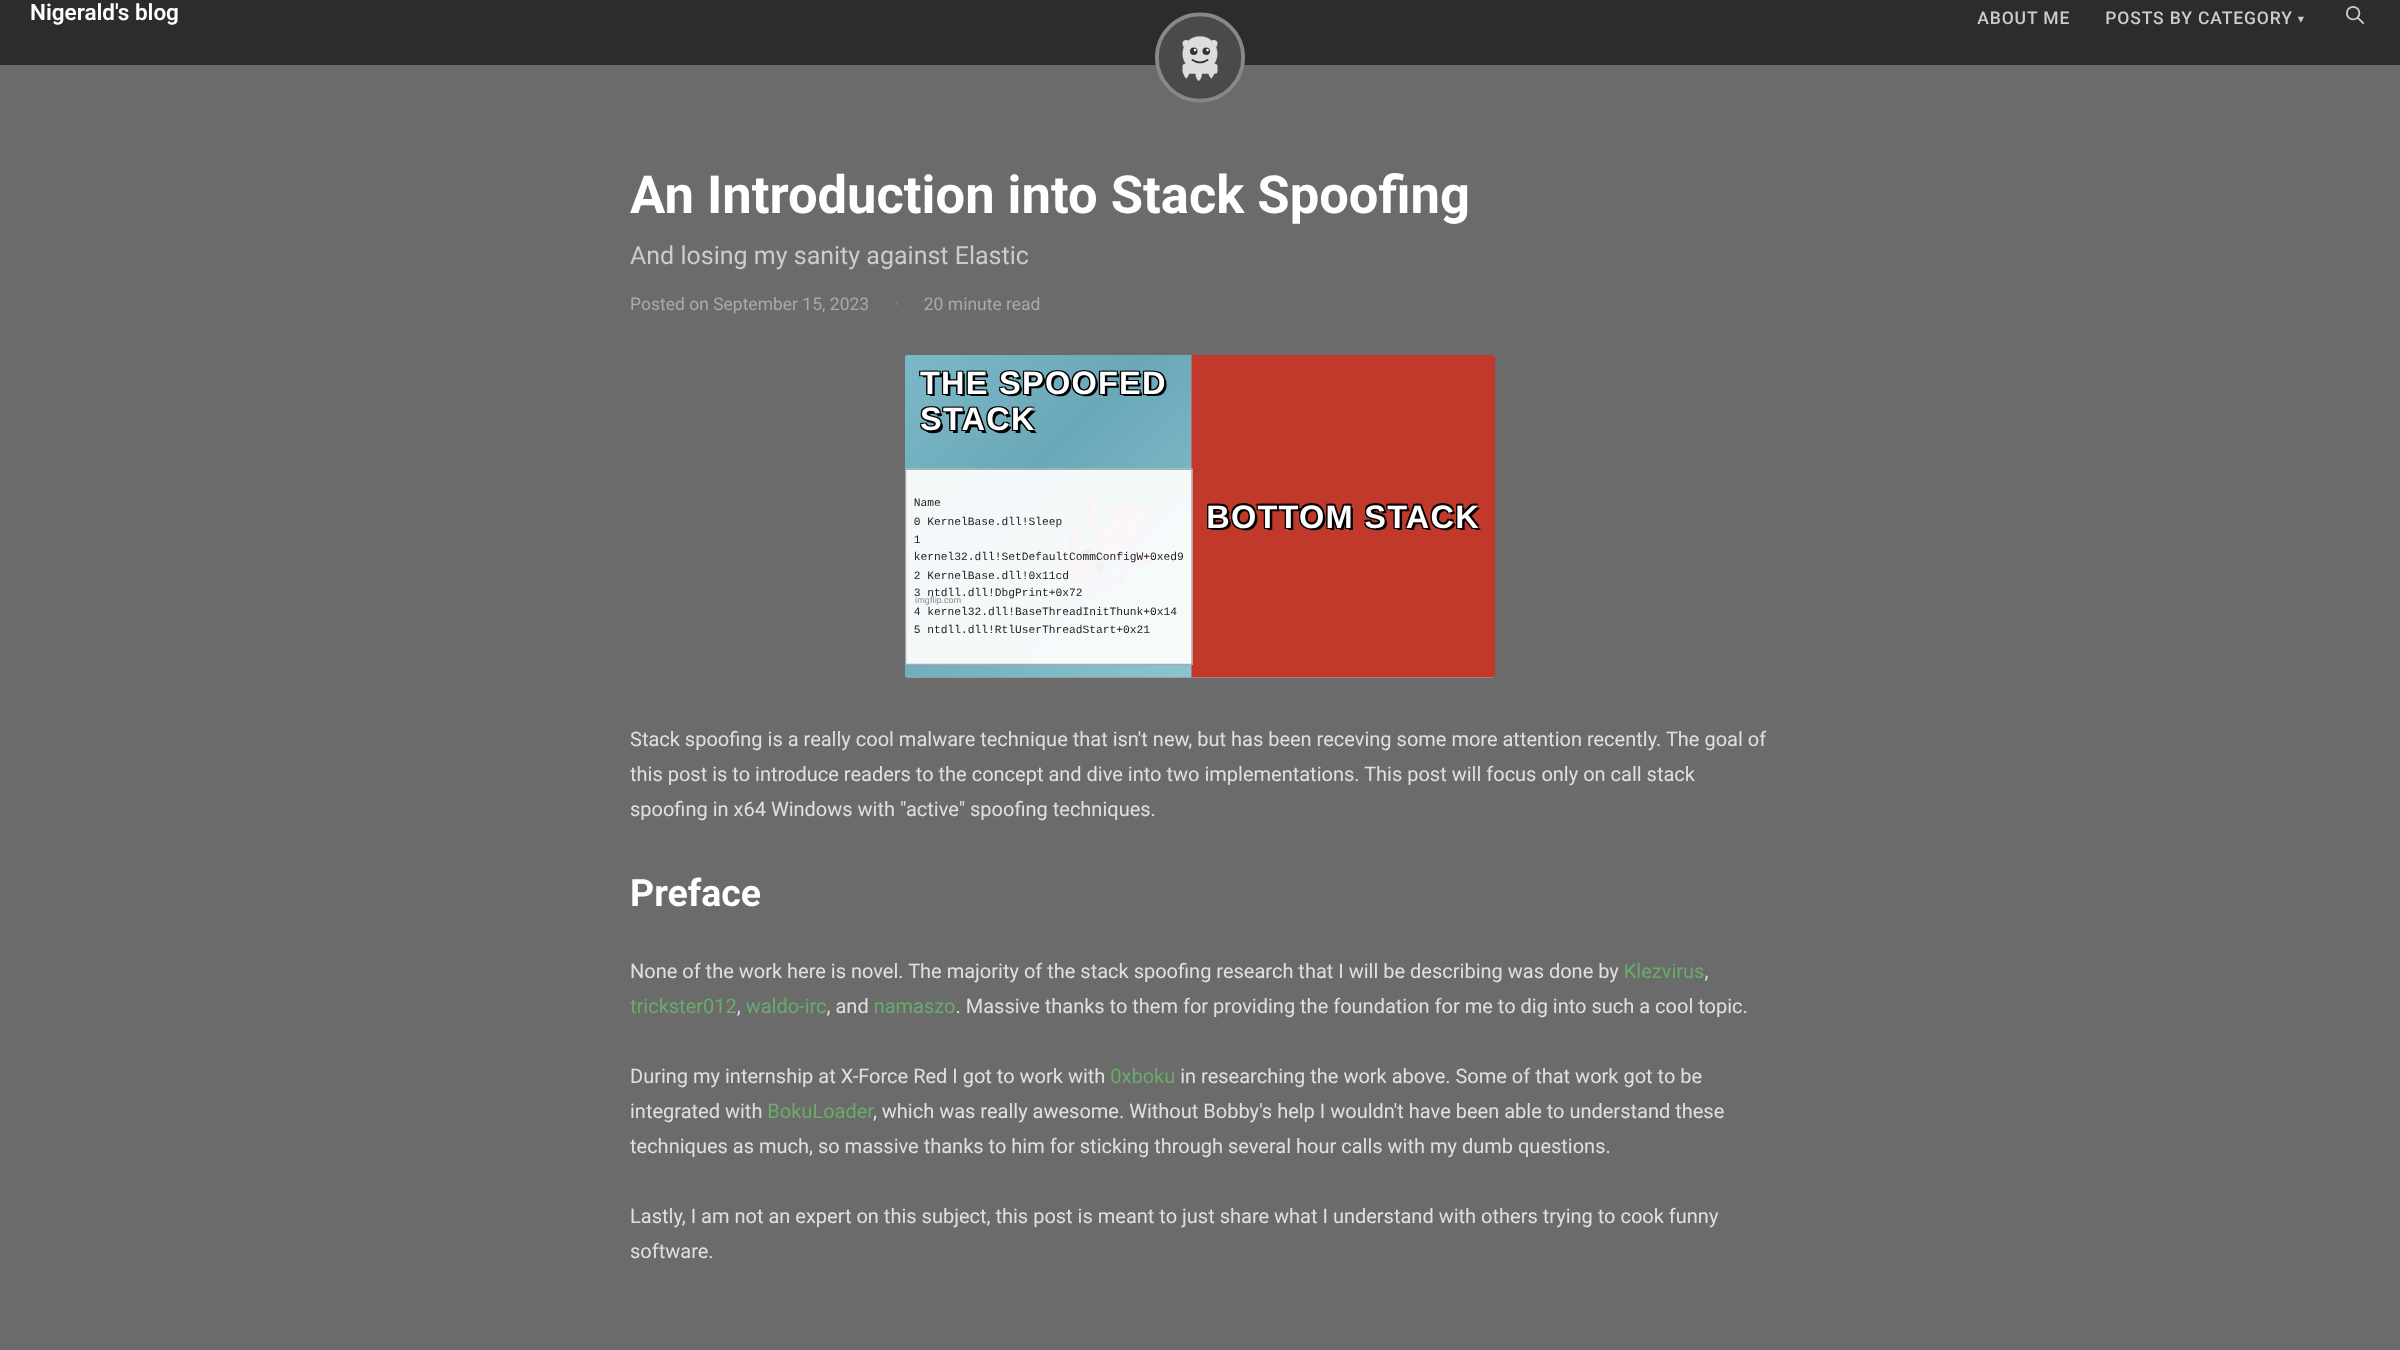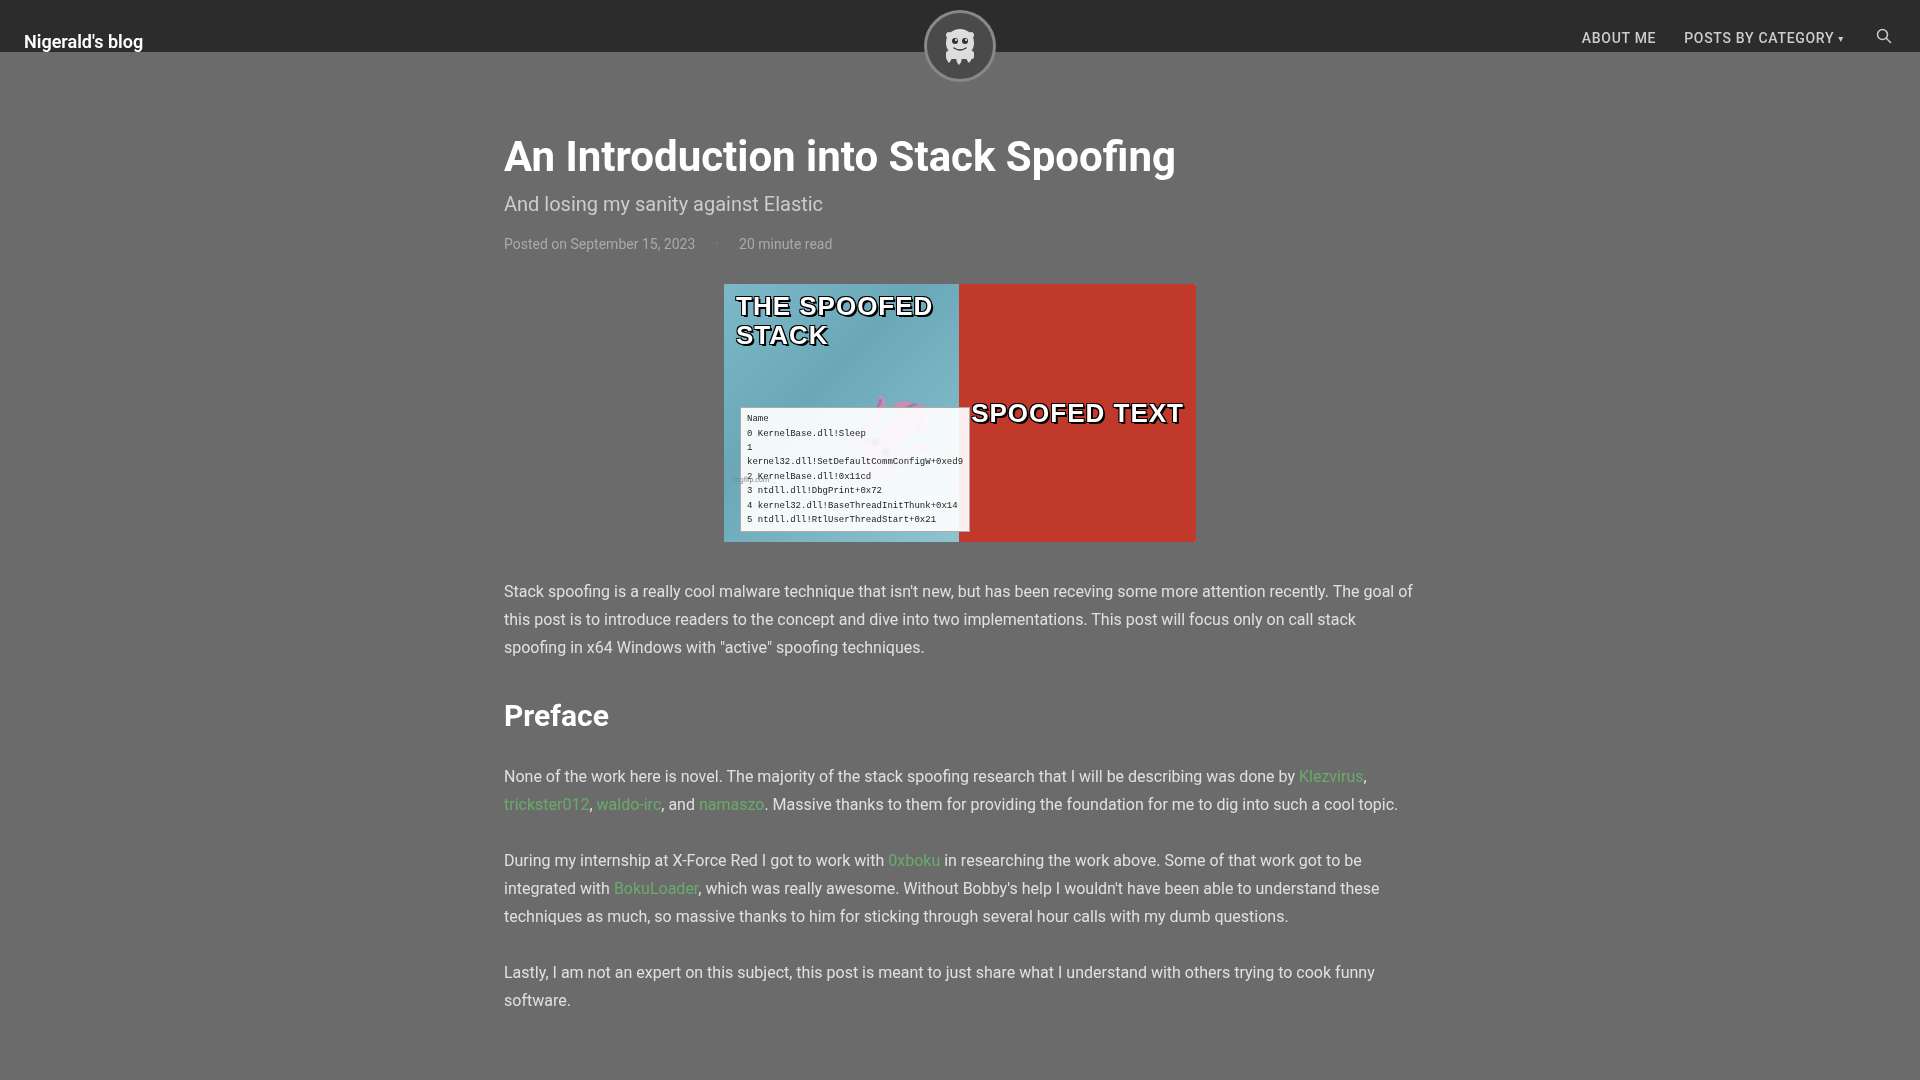--- a/index.html
+++ b/index.html
@@ -12,21 +12,21 @@
       font-family: -apple-system, BlinkMacSystemFont, 'Segoe UI', Roboto, Oxygen, Ubuntu, sans-serif;
       background-color: #6b6b6b;
       color: #e8e8e8;
       min-height: 1080px;
     }
 
     
     nav {
       background-color: #2c2c2c;
       display: flex;
-      align-items: flex-end;
+      align-items: flex-start;
       justify-content: space-between;
       padding: 0 24px;
       height: 52px;
       position: relative;
       z-index: 10;
     }
 
     .nav-brand {
       font-size: 18px;
       font-weight: 600;
@@ -163,25 +163,25 @@
       text-shadow: 2px 2px 0 #000, -1px -1px 0 #000, 1px -1px 0 #000, -1px 1px 0 #000;
       font-family: Impact, 'Arial Black', sans-serif;
       letter-spacing: 1px;
       z-index: 2;
       position: relative;
       line-height: 1.1;
     }
 
     .meme-table-overlay {
       position: absolute;
-      left: 16px;
+      left: 0;
       bottom: 10px;
       background: rgba(255,255,255,0.92);
       border: 1px solid #aaa;
-      padding: 4px 6px;
+      padding: 20px 6px;
       font-size: 9px;
       color: #222;
       font-family: 'Courier New', monospace;
       line-height: 1.6;
       z-index: 2;
     }
 
     .meme-bottom {
       background: #c0392b;
       padding: 8px 12px;
@@ -313,21 +313,21 @@
           <div>2  KernelBase.dll!0x11cd</div>
           <div>3  ntdll.dll!DbgPrint+0x72</div>
           <div>4  kernel32.dll!BaseThreadInitThunk+0x14</div>
           <div>5  ntdll.dll!RtlUserThreadStart+0x21</div>
         </div>
 
         <div class="meme-character">🦑</div>
         <div class="meme-imgflip">imgflip.com</div>
       </div>
       <div class="meme-bottom">
-        <div class="meme-bottom-text">SPOOFED TEXT</div>
+        <div class="meme-bottom-text">BOTTOM STACK</div>
       </div>
     </div>
   </div>
 
   <div class="post-body">
 
     <p>Stack spoofing is a really cool malware technique that isn't new, but has been receving some more attention recently. The goal of this post is to introduce readers to the concept and dive into two implementations. This post will focus only on call stack spoofing in x64 Windows with "active" spoofing techniques.</p>
 
     <h2>Preface</h2>
 

